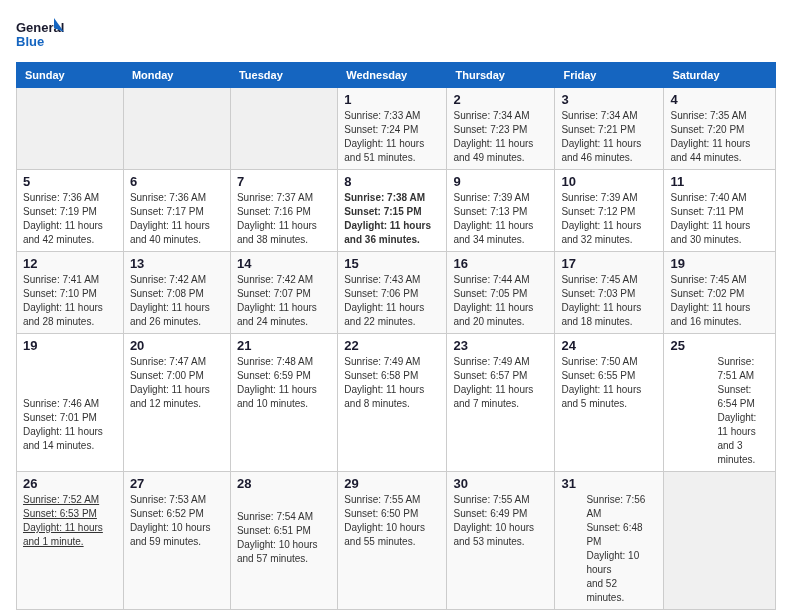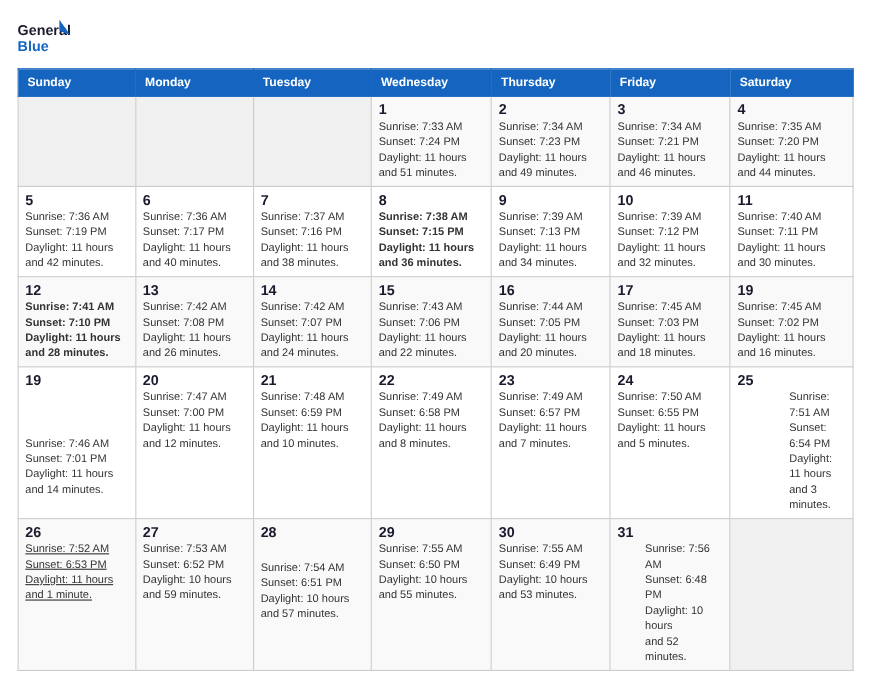--- a/index.html
+++ b/index.html
@@ -188,21 +188,21 @@
           <span class="day-num">11</span>
           <div class="day-info" style="white-space: pre-line;">Sunrise: 7:40 AM
 Sunset: 7:11 PM
 Daylight: 11 hours
 and 30 minutes.</div>
         </td>
       </tr>
       <tr>
         <td>
           <span class="day-num">12</span>
-          <div class="day-info" style="white-space: pre-line; font-weight: bold;">Sunrise: 7:41 AM
+          <div class="day-info" style="white-space: pre-line;">Sunrise: 7:41 AM
 Sunset: 7:10 PM
 Daylight: 11 hours
 and 28 minutes.</div>
         </td>
         <td>
           <span class="day-num">13</span>
           <div class="day-info" style="white-space: pre-line;">Sunrise: 7:42 AM
 Sunset: 7:08 PM
 Daylight: 11 hours
 and 26 minutes.</div>

